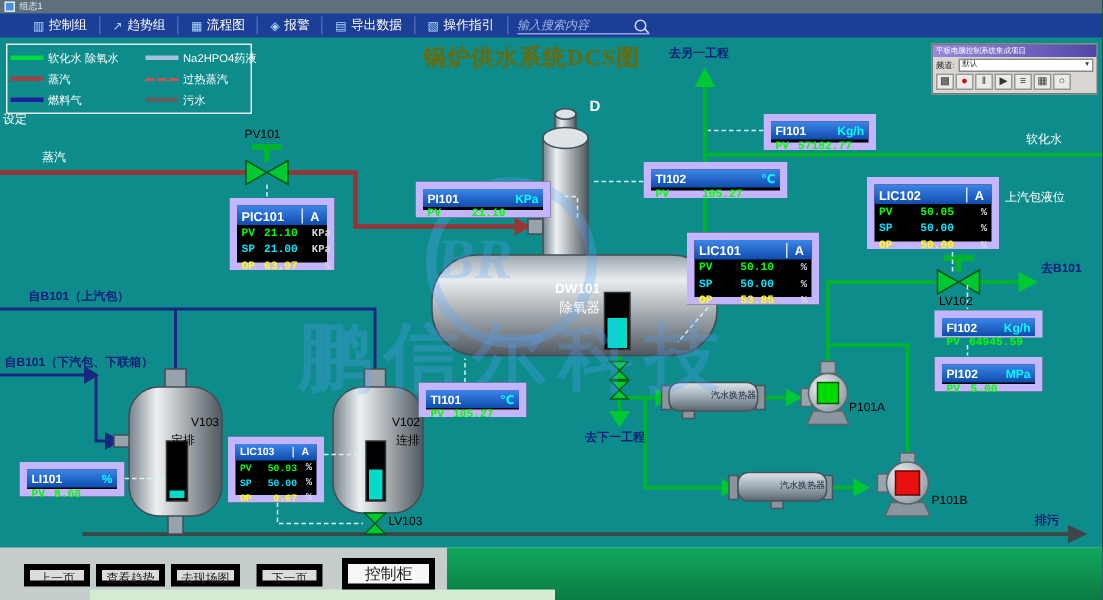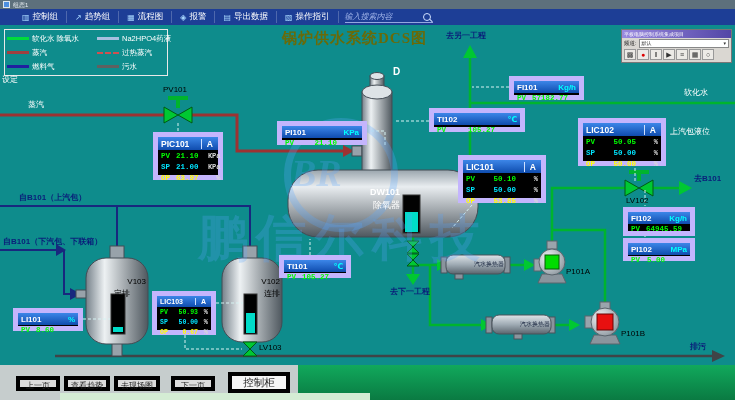--- a/index.html
+++ b/index.html
@@ -427,21 +427,21 @@
         <span class="prl" style="color:#00e5ff">SP</span>
         <span class="prv" style="color:#00e5ff">50.00</span>
         <span class="pru">%</span>
       </div>
       <div class="pr">
         <span class="prl" style="color:#ffff00">OP</span>
         <span class="prv" style="color:#ffff00">50.00</span>
         <span class="pru">%</span>
       </div>
     </div>
-  <div class="panel sm" style="left:623px;top:207px;width:72px;height:29px;">
+  <div class="panel sm" style="left:623px;top:207px;width:72px;height:18px;">
       <div class="ph">
         <span class="ptag">FI102</span>
         <span class="punit">Kg/h</span>
       </div>
       <div class="pr">
         <span class="prl" style="color:#00ff00">PV</span>
         <span class="prv" style="color:#00ff00">64945.59</span>
         <span class="pru"></span>
       </div>
     </div>

